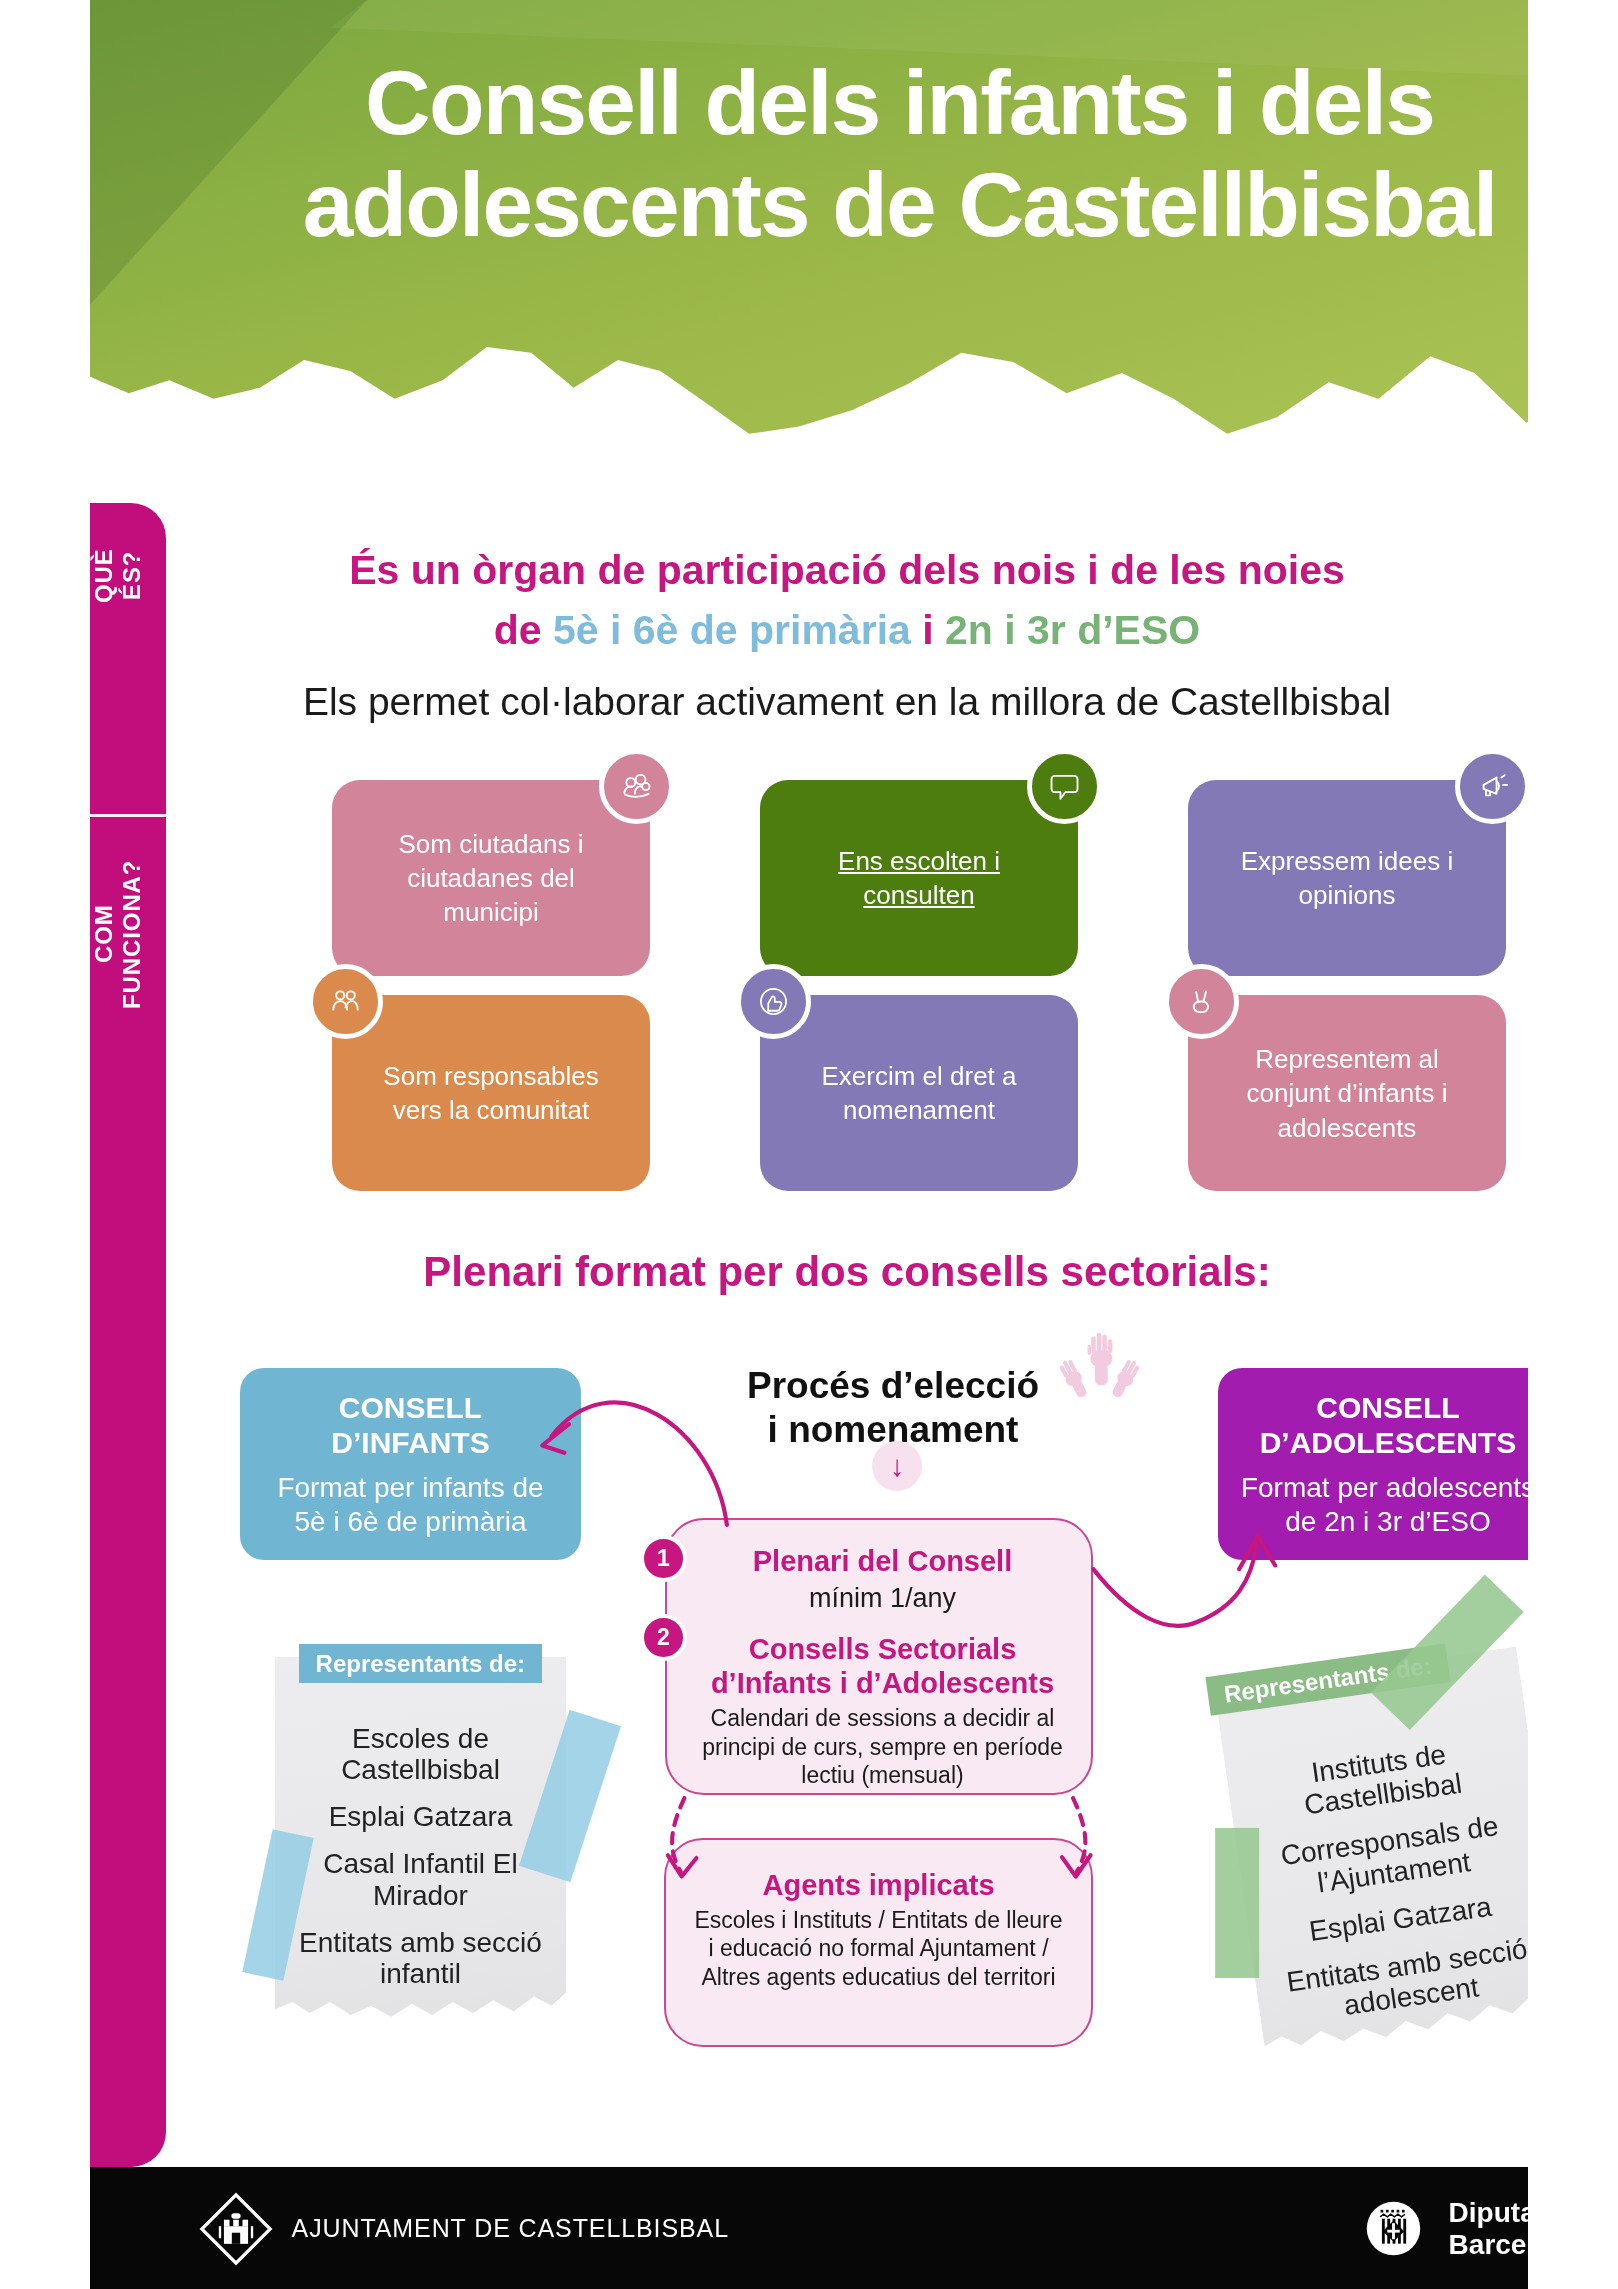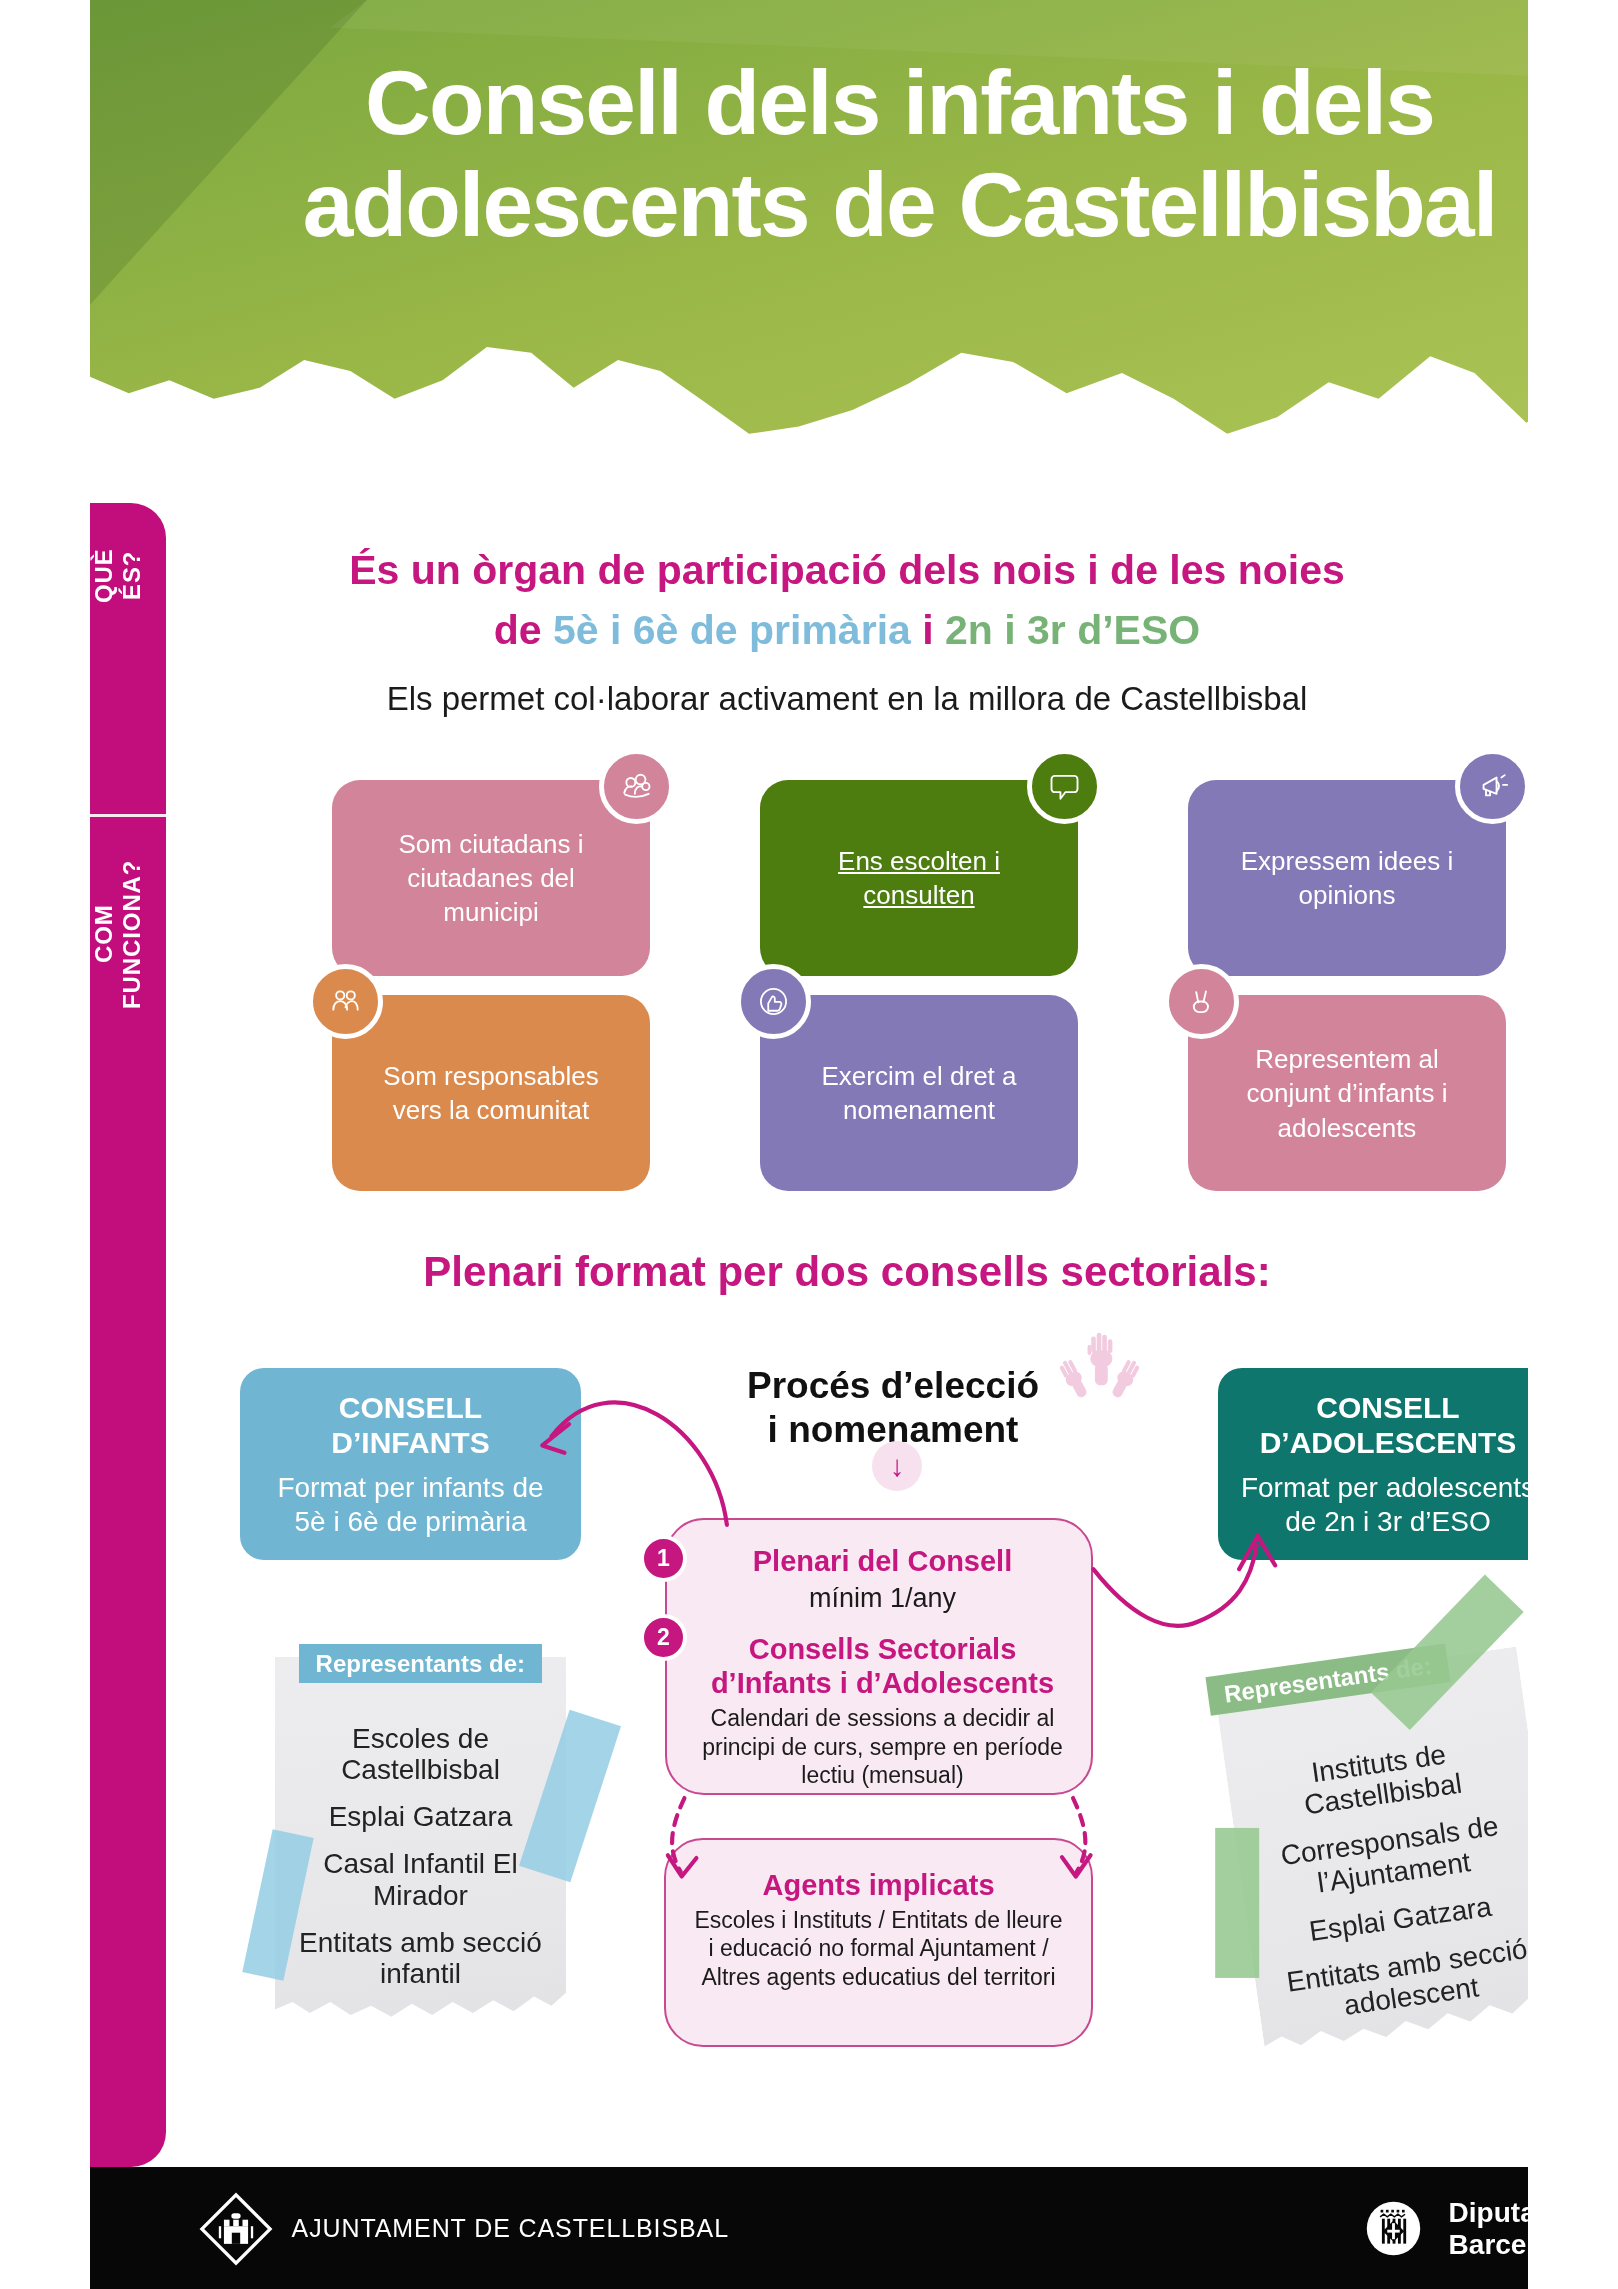--- a/index.html
+++ b/index.html
@@ -20,21 +20,21 @@
              writing-mode:vertical-rl; transform:rotate(180deg); text-align:center; }
   .v-label.que { top:16.6px; height:111px; }
   .v-label.com { top:325px; height:212px; }
 
   
   .intro { position:absolute; left:76px; right:0; top:547px; text-align:center; }
   .intro .l1 { color:#c5177f; font-size:41px; font-weight:600; }
   .intro .l2 { color:#c5177f; font-size:41px; font-weight:600; margin-top:13px; }
   .intro .l2 .blue  { color:#7fbcdb; font-weight:800; }
   .intro .l2 .green { color:#77b376; font-weight:800; }
-  .intro .l3 { color:#1b1b1b; font-size:33px; font-weight:500; margin-top:26px; }
+  .intro .l3 { color:#1b1b1b; font-size:39px; font-weight:500; margin-top:26px; }
 
   
   .cards { position:absolute; left:242px; top:780px; width:1174px;
            display:grid; grid-template-columns:318px 318px 318px; justify-content:space-between; row-gap:19.4px; }
   .card { position:relative; height:196px; border-radius:28px; color:#fff; font-size:26px; font-weight:500;
           line-height:1.32; display:flex; align-items:center; justify-content:center; text-align:center; }
   .card .txt { width:240px; }
   .c-pink   { background:#d2849a; }
   .c-yellow { background:#4d7c0f;text-decoration:underline; }
   .c-purple { background:#8279b6; }
@@ -44,21 +44,21 @@
   .badge.right { top:-31px; right:-24px; }
   .badge.left  { top:-31px; left:-24px; }
 
   
   .sec2-heading { position:absolute; left:76px; right:0; top:1248px; text-align:center;
                   color:#c5177f; font-size:42px; font-weight:600; }
 
   .box-blue, .box-green { position:absolute; top:1368px; height:192px; border-radius:24px; color:#fff;
                           display:flex; flex-direction:column; align-items:center; justify-content:center; text-align:center; }
   .box-blue  { left:150px;  width:341px; background:#70b5d1; }
-  .box-green { left:1128px; width:340px; background:#0f766e; }
+  .box-green { left:1128px; width:340px; background:#a21caf; }
   .box-blue .t, .box-green .t { font-size:30px; font-weight:800; line-height:1.18; width:277px; }
   .box-blue .d, .box-green .d { font-size:28px; line-height:1.2; margin-top:11px; width:295px; }
 
   .proces-title { position:absolute; left:637px; top:1364px; width:332px; text-align:center;
                   color:#111; font-size:37px; font-weight:800; line-height:1.2; }
   .hands { position:absolute; left:958px; top:1331px; }
   .down-circle { position:absolute; left:782px; top:1441px; width:50px; height:50px; border-radius:50%;
                  background:#f7e1ef; display:flex; align-items:center; justify-content:center;
                  color:#c5177f; font-size:29.5px; font-weight:bold; }
 

